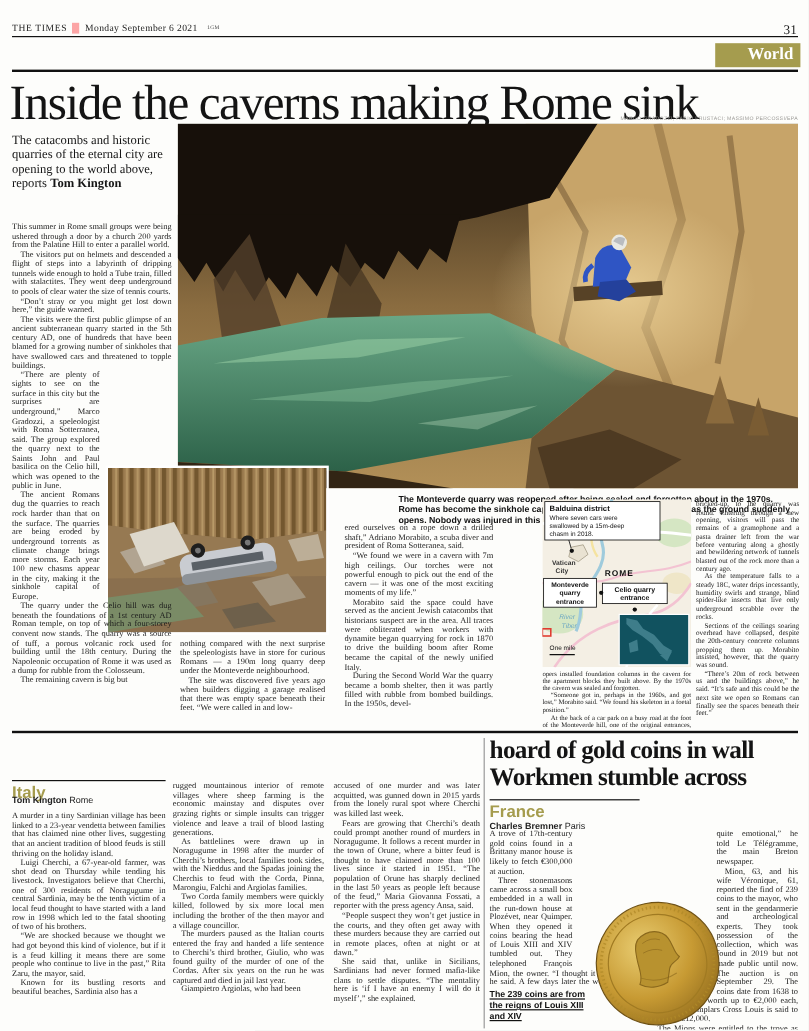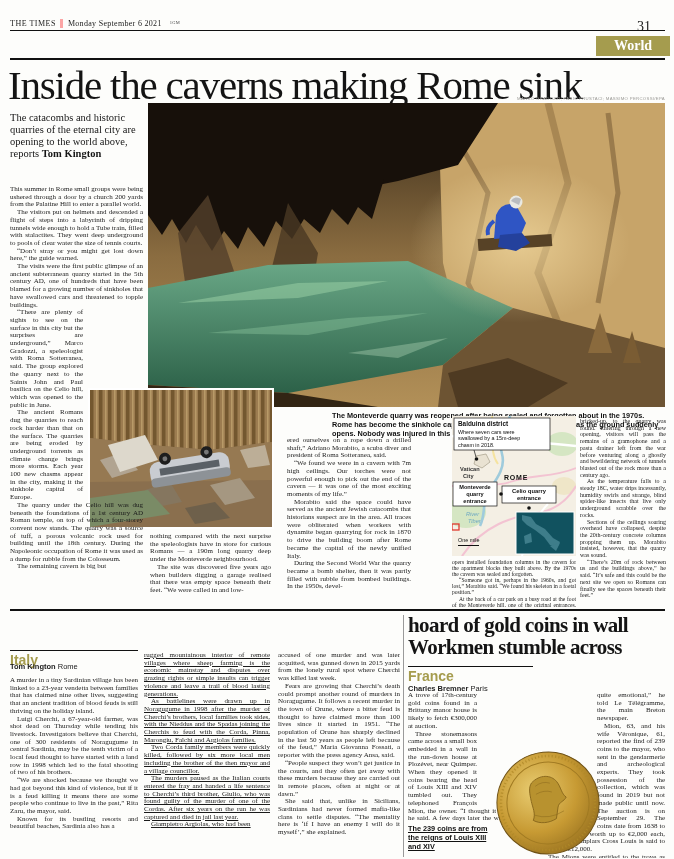--- a/index.html
+++ b/index.html
@@ -3,23 +3,23 @@
 <meta charset="utf-8">
 <style>
   html,body{margin:0;padding:0;background:#e9e9e9;}
   #page{position:relative;width:674px;height:859px;background:#fdfdfb;overflow:hidden;
         font-family:"Liberation Serif",serif;color:#1a1a1a;margin:0 auto;}
   .abs{position:absolute;}
   .rule{background:#111;}
   
   .dateline{font-size:8px;letter-spacing:.3px;color:#222;}
   .dateline .paper{font-variant:small-caps;letter-spacing:.5px;}
-  .dateline .sep{border-left:3px solid #fca5a5;margin-left:4px;padding-left:5px;}
+  .dateline .sep{border-left:6px solid #fca5a5;margin-left:4px;padding-left:5px;}
   .dateline .ed{font-size:4.5px;vertical-align:2px;margin-left:8px;color:#444;}
-  .pagenum{font-size:14px;font-weight:normal;text-align:center;}
+  .pagenum{font-size:11px;font-weight:normal;text-align:right;}
   .world-tag{background:#a59c4e;color:#fff;font-size:14px;font-weight:bold;
              text-align:center;line-height:20px;}
   .headline{font-size:41px;letter-spacing:-1.2px;white-space:nowrap;color:#141414;}
   
   .bt{font-size:7px;line-height:7.7px;text-align:justify;overflow:hidden;}
   .bt p{margin:0;text-indent:7px;}
   .bt p:nth-of-type(1){text-indent:0;}
   .indent-first p:nth-of-type(1){text-indent:7px;}
   .bt-6{font-size:6px;line-height:6.7px;}
   .bt-55{font-size:5.6px;line-height:6.1px;}
@@ -44,21 +44,21 @@
 </head>
 <body>
 
 <div id="page">
 
   <div class="abs dateline" style="left:10px;top:19px;width:420px;">
     <span class="paper">THE TIMES</span><span class="sep">Monday September 6 2021</span><span class="ed">1GM</span>
   </div>
   <div class="abs pagenum" style="right:10px;top:19px;width:40px;">31</div>
   <div class="abs rule" style="left:10px;top:30px;width:655px;height:1px;"></div>
-  <div class="abs world-tag" style="left:596px;top:36px;width:74px;height:20px;">World</div>
+  <div class="abs world-tag" style="left:596px;top:36px;width:50px;height:20px;padding-left:21px;">World</div>
   <div class="abs rule" style="left:10px;top:58px;width:655px;height:2px;"></div>
 
   <div class="abs headline" style="left:8px;top:61px;width:660px;height:45px;overflow:hidden;">Inside the caverns making Rome sink</div>
 
   <div class="abs standfirst" style="left:10px;top:112px;width:133px;height:66px;">
     <span>The catacombs and historic quarries of the eternal city are opening to the world above, reports </span><b>Tom Kington</b>
   </div>
 
   <div class="abs credit" style="left:420px;top:96px;width:245px;">MARCO GRADOZZI; FABIO FRUSTACI; MASSIMO PERCOSSI/EPA</div>
 
@@ -249,21 +249,21 @@
   <div class="abs kicker" style="left:10px;top:652px;width:128px;">Italy</div>
   <div class="abs byline" style="left:10px;top:662px;width:128px;">
     <b>Tom Kington</b> <span>Rome</span>
   </div>
   <div class="abs bt" style="left:10px;top:677px;width:128px;height:179px;">
       <p>A murder in a tiny Sardinian village has been linked to a 23-year vendetta between families that has claimed nine other lives, suggesting that an ancient tradition of blood feuds is still thriving on the holiday island.</p>
       <p>Luigi Cherchi, a 67-year-old farmer, was shot dead on Thursday while tending his livestock. Investigators believe that Cherchi, one of 300 residents of Noragugume in central Sardinia, may be the tenth victim of a local feud thought to have started with a land row in 1998 which led to the fatal shooting of two of his brothers.</p>
       <p>“We are shocked because we thought we had got beyond this kind of violence, but if it is a feud killing it means there are some people who continue to live in the past,” Rita Zaru, the mayor, said.</p>
       <p>Known for its bustling resorts and beautiful beaches, Sardinia also has a</p>
     </div>
-  <div class="abs bt" style="left:144px;top:652px;width:126px;height:205px;text-decoration:underline;">
+  <div class="abs bt" style="left:144px;top:652px;width:126px;height:205px;">
       <p>rugged mountainous interior of remote villages where sheep farming is the economic mainstay and disputes over grazing rights or simple insults can trigger violence and leave a trail of blood lasting generations.</p>
       <p>As battlelines were drawn up in Noragugume in 1998 after the murder of Cherchi’s brothers, local families took sides, with the Nieddus and the Spadas joining the Cherchis to feud with the Corda, Pinna, Marongiu, Falchi and Argiolas families.</p>
       <p>Two Corda family members were quickly killed, followed by six more local men including the brother of the then mayor and a village councillor.</p>
       <p>The murders paused as the Italian courts entered the fray and handed a life sentence to Cherchi’s third brother, Giulio, who was found guilty of the murder of one of the Cordas. After six years on the run he was captured and died in jail last year.</p>
       <p>Giampietro Argiolas, who had been</p>
     </div>
   <div class="abs bt" style="left:278px;top:652px;width:122px;height:205px;">
       <p>accused of one murder and was later acquitted, was gunned down in 2015 yards from the lonely rural spot where Cherchi was killed last week.</p>
       <p>Fears are growing that Cherchi’s death could prompt another round of murders in Noragugume. It follows a recent murder in the town of Orune, where a bitter feud is thought to have claimed more than 100 lives since it started in 1951. “The population of Orune has sharply declined in the last 50 years as people left because of the feud,” Maria Giovanna Fossati, a reporter with the press agency Ansa, said.</p>
       <p>“People suspect they won’t get justice in the courts, and they often get away with these murders because they are carried out in remote places, often at night or at dawn.”</p>

